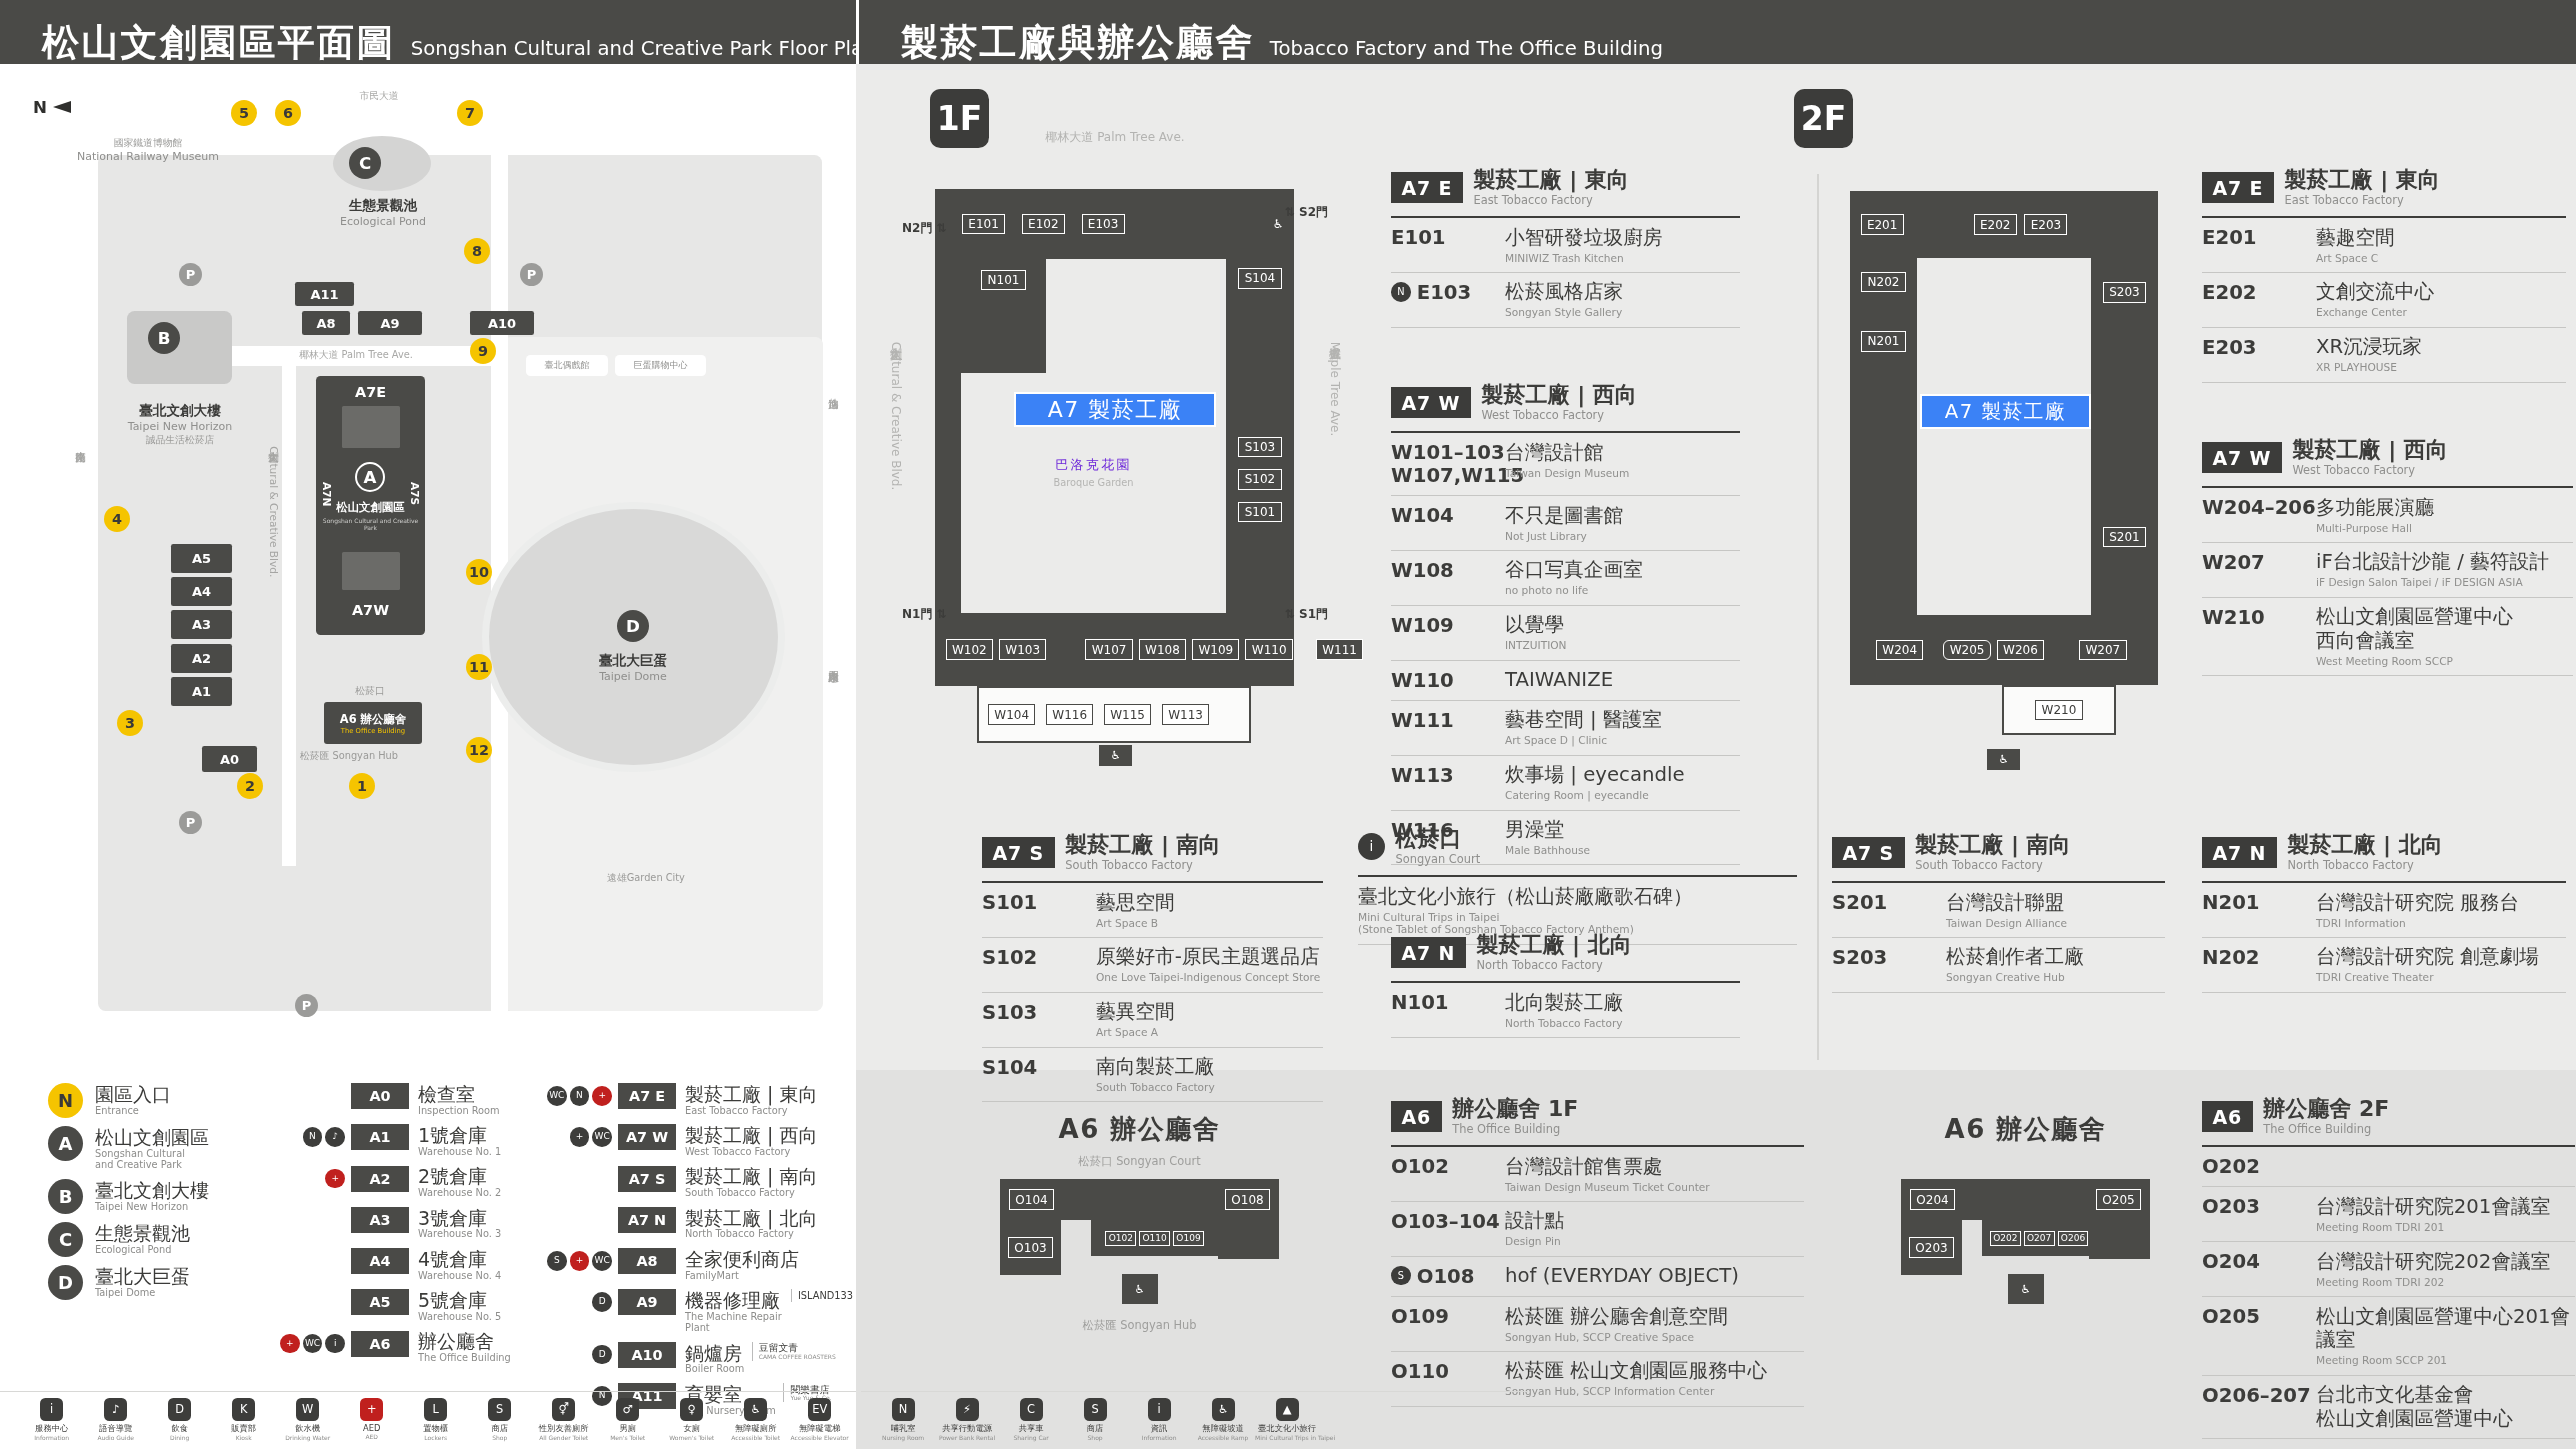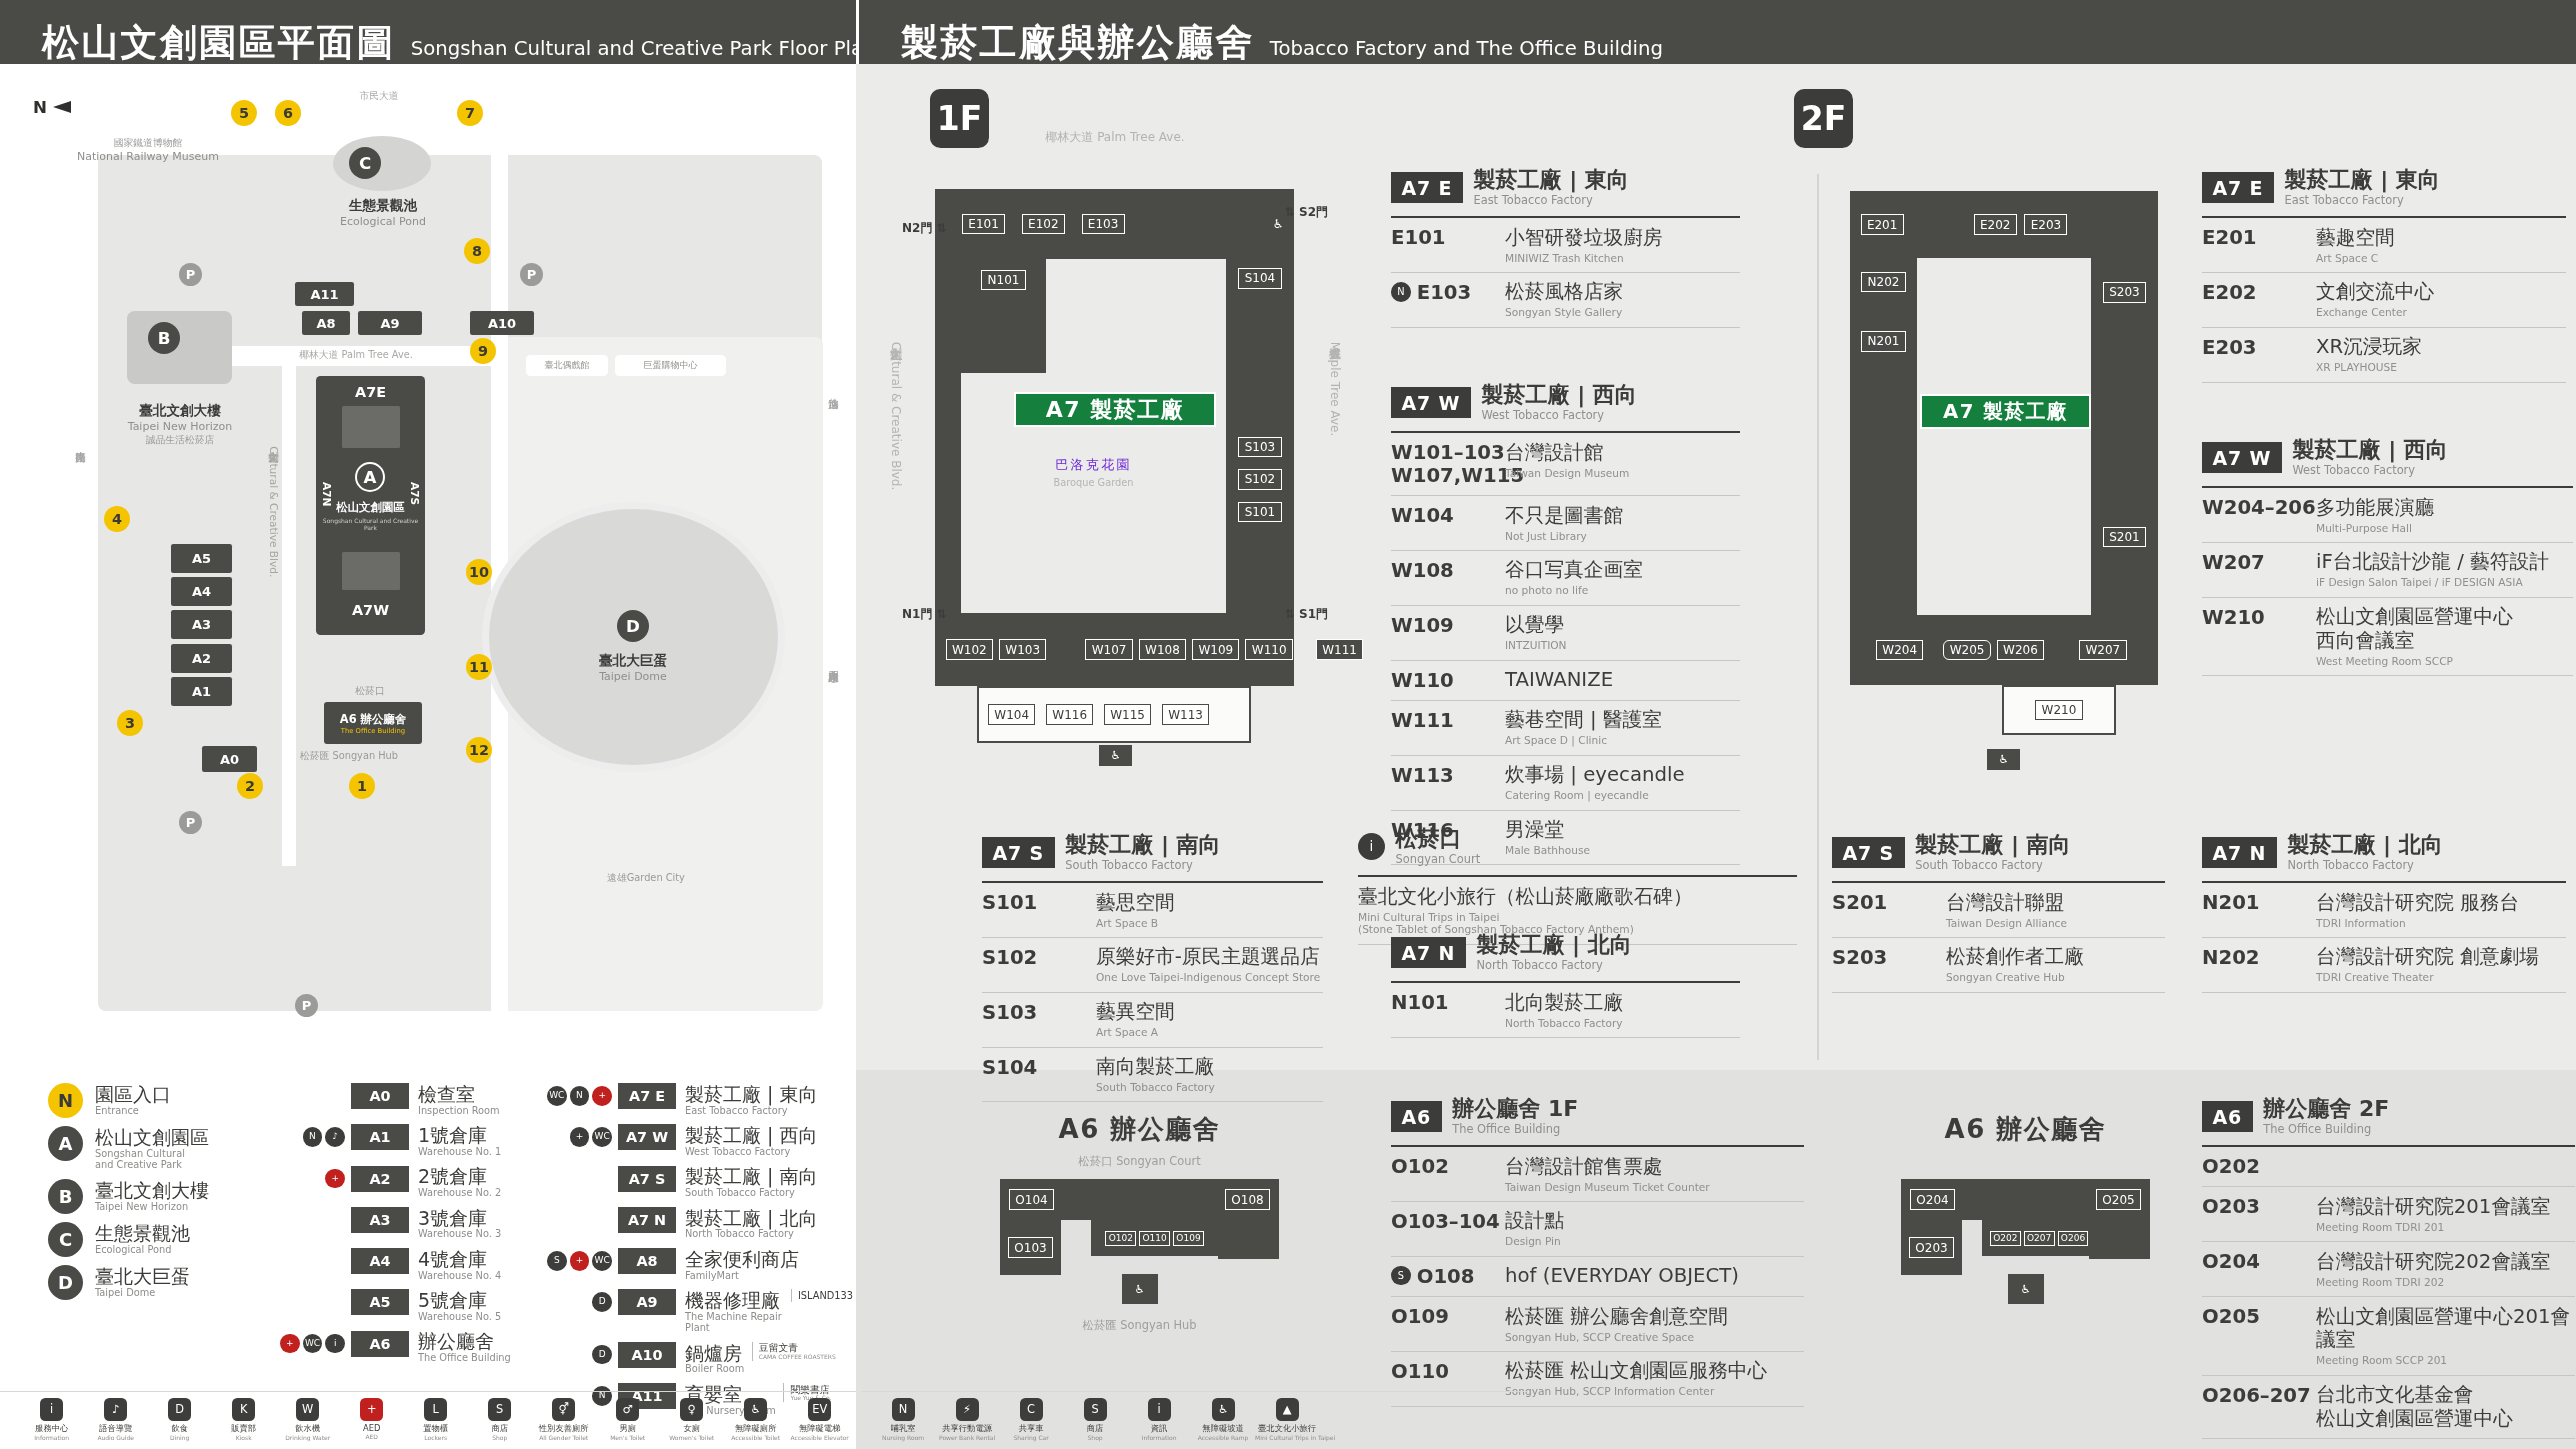--- a/index.html
+++ b/index.html
@@ -91,21 +91,21 @@
 .plan-street{position:absolute;color:#b3b3b1;font-size:12px;white-space:nowrap;z-index:2}
 .plan-street.v{writing-mode:vertical-rl}
 .gate{position:absolute;font-size:12px;font-weight:bold;color:#3c3c3a;white-space:nowrap;z-index:3}
 .bld{position:absolute}
 .wing{position:absolute;background:#4a4a47;display:flex;align-items:center}
 .hwing{flex-direction:row}
 .vwing{flex-direction:column;align-items:center}
 .roombox{border:1.5px solid #fff;color:#fff;background:#4a4a47;font-size:12px;padding:2.3px 5.3px;white-space:nowrap;display:inline-block;flex:none}
 .roombox.lt{border-color:#4a4a47;color:#3c3c3a;background:#fff}
 .roombox.sm{font-size:9px;padding:1.5px 2.3px}
-.plate{position:absolute;background:#15803d;border:2.3px solid #fff;color:#fff;font-weight:bold;font-size:22px;display:flex;align-items:center;justify-content:center;letter-spacing:1.5px;z-index:2}
+.plate{position:absolute;background:#3b82f6;border:2.3px solid #fff;color:#fff;font-weight:normal;font-size:22px;display:flex;align-items:center;justify-content:center;letter-spacing:1.5px;z-index:2}
 .courtyard{position:absolute;z-index:1}
 .cy-zh{font-size:13px;color:#6d28d9;letter-spacing:2.3px}
 .cy-en{font-size:9.8px;color:#b5b5b3;margin-top:3px}
 .wicon{color:#fff;font-size:12px;margin-left:auto;margin-right:10.6px}
 .sannex{position:absolute;background:#fbfbfa;border:2.3px solid #4a4a47;display:flex;align-items:center;gap:10.6px;padding:0 9px}
 .stub{position:absolute;background:#4a4a47;color:#fff;font-size:11.4px;text-align:center;z-index:2}
 .a6-title{position:absolute;font-size:26px;font-weight:bold;color:#3c3c3a;letter-spacing:1.5px}
 .a6-gray{position:absolute;font-size:11.4px;color:#9e9e9c}
 </style>
 </head>
@@ -158,21 +158,21 @@
           <div class="mzh">松菸口</div>
         </div>
         <div class="mlabel gray tiny" style="left: 349px; top: 686px;">
           <div class="mzh">松菸匯 Songyan Hub</div>
         </div>
         <div class="vstreet" style="left: 74px; top: 379px;">光復南路</div>
         <div class="vstreet" style="left: 827px; top: 326px;">逸仙路</div>
         <div class="vstreet" style="left: 827px; top: 599px;">忠孝東路四段</div>
         <div class="vstreet" style="left: 267px; top: 379px;">文創大街 Cultural &amp; Creative Blvd.</div>
         <div class="wbox" style="left: 526px; top: 291px; width: 82px;">臺北偶戲館</div>
-        <div class="wbox" style="left: 615px; top: 291px; width: 111px;">巨蛋購物中心</div>
+        <div class="wbox" style="left: 615px; top: 291px; width: 91px;">巨蛋購物中心</div>
         <div class="compass" style="left: 33px; top: 33px;">
           <span class="comp-n">N</span>
           <span class="comp-tri"></span>
         </div>
         <div class="bbox" style="left: 295px; top: 218px; width: 59px; height: 24px; font-size: 13px;">A11</div>
         <div class="bbox" style="left: 302px; top: 247px; width: 48px; height: 24px; font-size: 13px;">A8</div>
         <div class="bbox" style="left: 358px; top: 247px; width: 64px; height: 24px; font-size: 13px;">A9</div>
         <div class="bbox" style="left: 470px; top: 247px; width: 64px; height: 24px; font-size: 13px;">A10</div>
         <div class="bbox" style="left: 171px; top: 480px; width: 61px; height: 29px; font-size: 13px;">A5</div>
         <div class="bbox" style="left: 171px; top: 513px; width: 61px; height: 29px; font-size: 13px;">A4</div>

